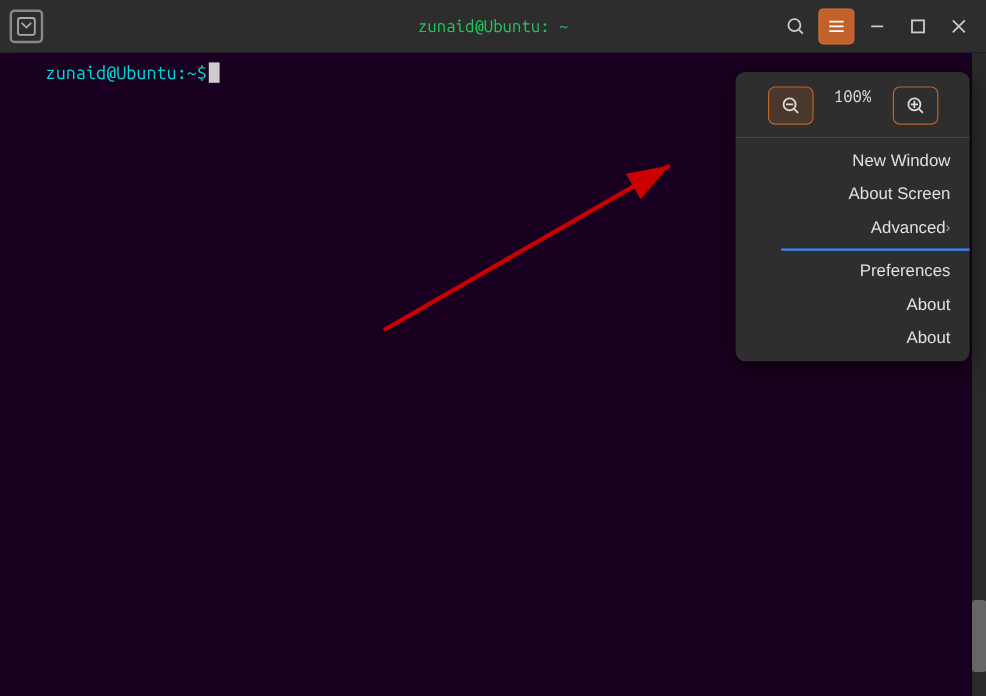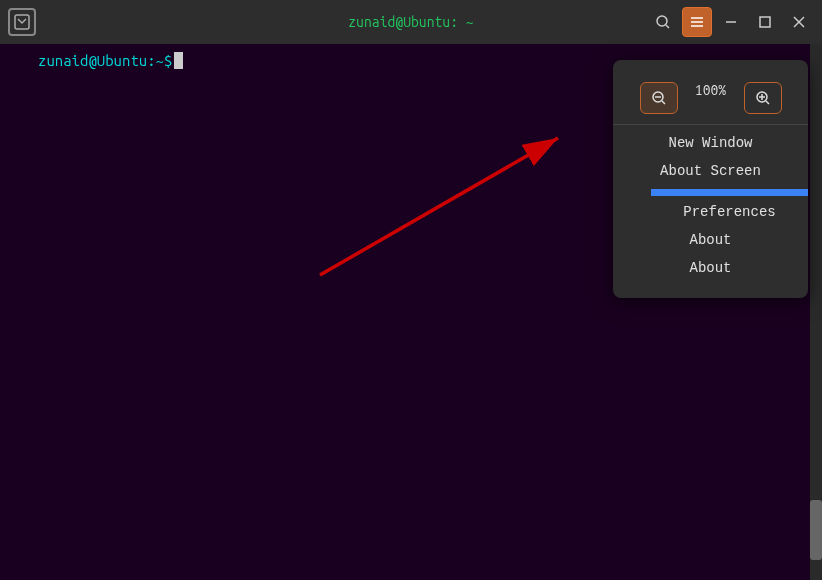--- a/index.html
+++ b/index.html
@@ -120,21 +120,21 @@
 
     
     .dropdown-menu {
       position: absolute;
       top: 60px;
       right: 14px;
       width: 195px;
       background: #2e2e2e;
       border-radius: 8px;
       box-shadow: 0 4px 20px rgba(0,0,0,0.6);
-      padding: 16px 0;
+      padding: 6px 0;
       z-index: 100;
     }
 
     
     .zoom-row {
       display: flex;
       align-items: center;
       justify-content: center;
       gap: 4px;
       padding: 6px 10px 10px;
@@ -165,29 +165,29 @@
       color: #ddd;
       font-size: 14px;
       text-align: center;
       cursor: default;
     }
 
     
     .menu-item {
       display: flex;
       align-items: center;
-      justify-content: center;
+      justify-content: flex-end;
       padding: 6px 16px;
       color: #e0e0e0;
       font-size: 14px;
-      font-family: Liberation Mono, monospace;
+      font-family: Liberation Sans, sans-serif;
       cursor: pointer;
     }
     .menu-item.separator-above {
-      border-top: 7px solid #3b82f6;
+      border-top: 2px solid #3b82f6;
       margin-top: 4px;
       padding-top: 8px;
       margin-left: 38px;
     }
     .menu-item .toggle {
       width: 30px;
       height: 16px;
       background: #666;
       border-radius: 8px;
       position: relative;
@@ -299,20 +299,24 @@
 
   <div class="menu-item">
     <span>New Window</span>
   </div>
 
   <div class="menu-item">
     <span>About Screen</span>
   </div>
 
 
+  <div class="menu-item">
+    <span>Advanced</span>
+    <span class="chevron">›</span>
+  </div>
 
   <div class="menu-item separator-above">
     <span>Preferences</span>
   </div>
 
   <div class="menu-item">
     <span>About</span>
   </div>
 
   <div class="menu-item">

